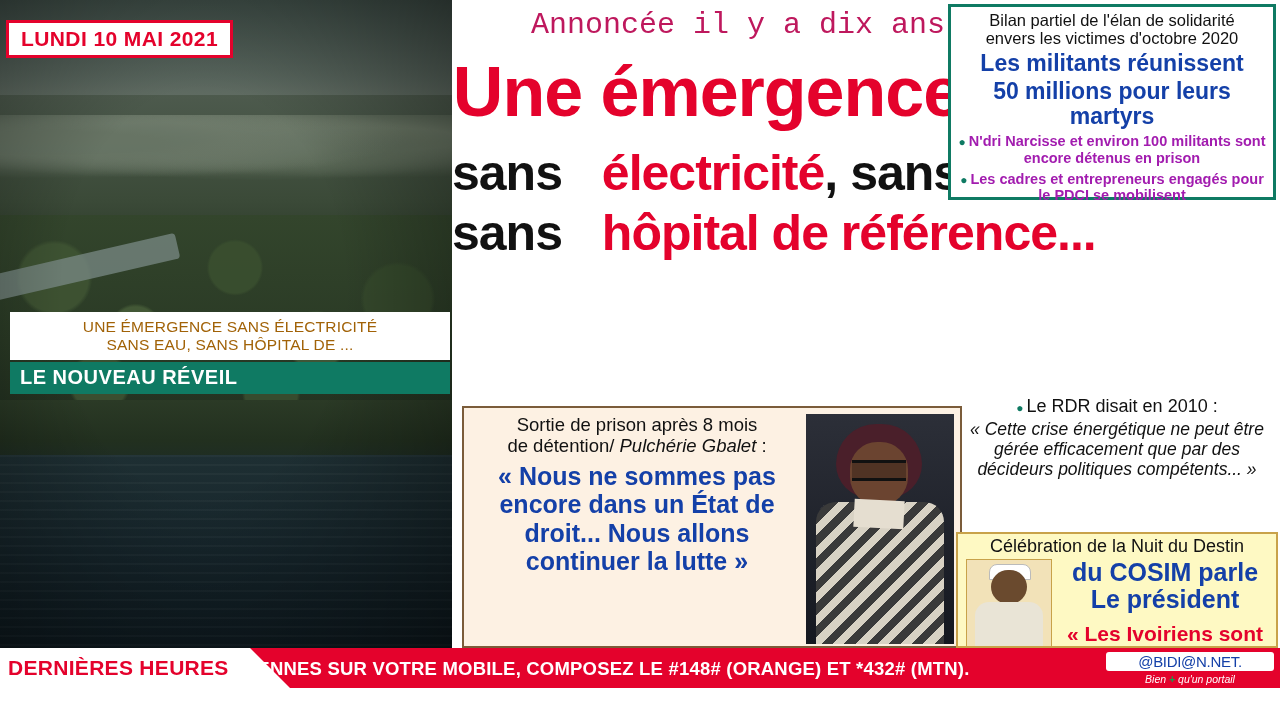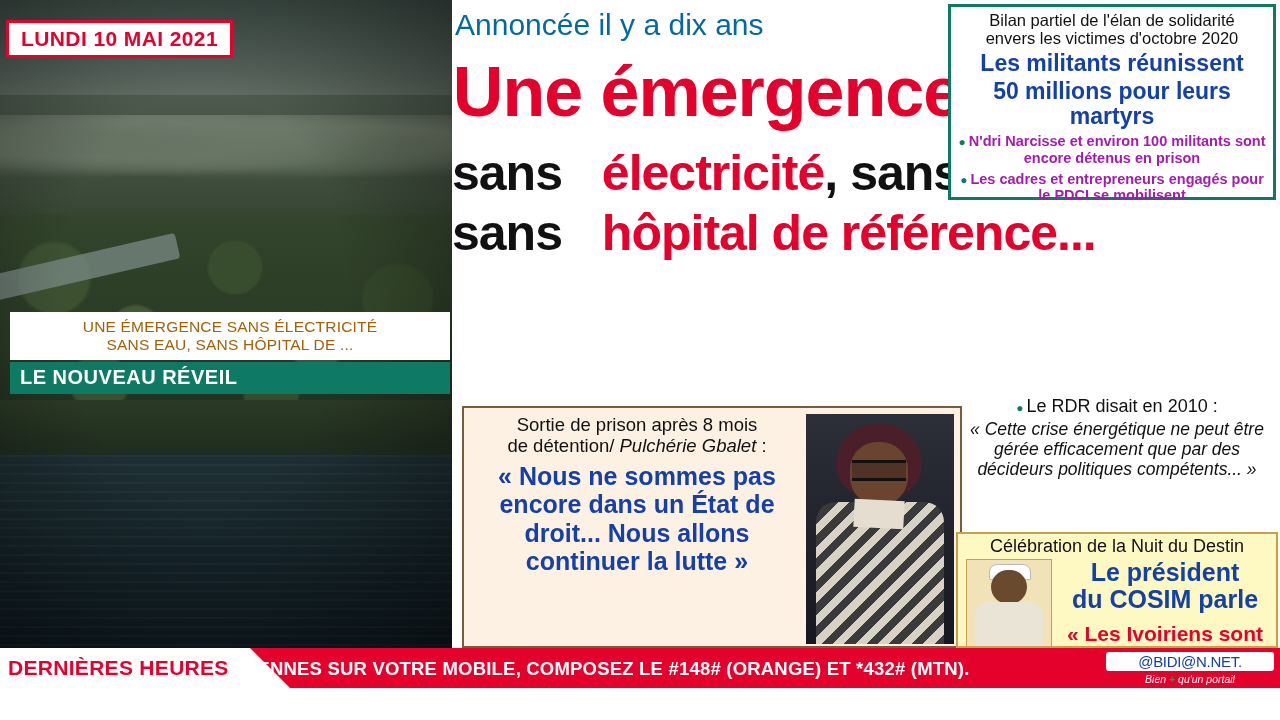--- a/index.html
+++ b/index.html
@@ -147,24 +147,24 @@
     letter-spacing: .5px;
     padding: 4px 10px 5px 10px;
     z-index: 5;
   }
 
   
   .kicker {
     position: absolute;
     left: 455px; top: 8px;
     width: 490px;
-    text-align: left;
+    text-align: right;
     font-size: 30px;
-    color: #0369a1;
-    font-family: Liberation Sans, sans-serif;
+    color: #be185d;
+    font-family: Liberation Mono, monospace;
   }
   .headline {
     position: absolute;
     left: 452px; top: 52px;
     width: 510px;
     text-align: center;
   }
   .hl-line1 {
     font-size: 70px;
     line-height: .98;
@@ -502,22 +502,22 @@
 
   <div class="box-cosim">
     <div class="cosim-kicker">Célébration de la Nuit du Destin</div>
     <div class="cosim-inner">
       <div class="cosim-photo">
         <div class="cp-cap"></div>
         <div class="cp-head"></div>
         <div class="cp-robe"></div>
       </div>
       <div class="cosim-title">
+        <div>du COSIM parle</div>
         <div>Le président</div>
-        <div>du COSIM parle</div>
       </div>
       <div class="cosim-quote">« Les Ivoiriens sont</div>
     </div>
   </div>
 
   <div class="teaser-drame">
     <div class="td1">Drame à Yamoussoukro</div>
     <div class="td2">Il abandonne le bébé de son ex-fiancée à la mort</div>
   </div>
 

